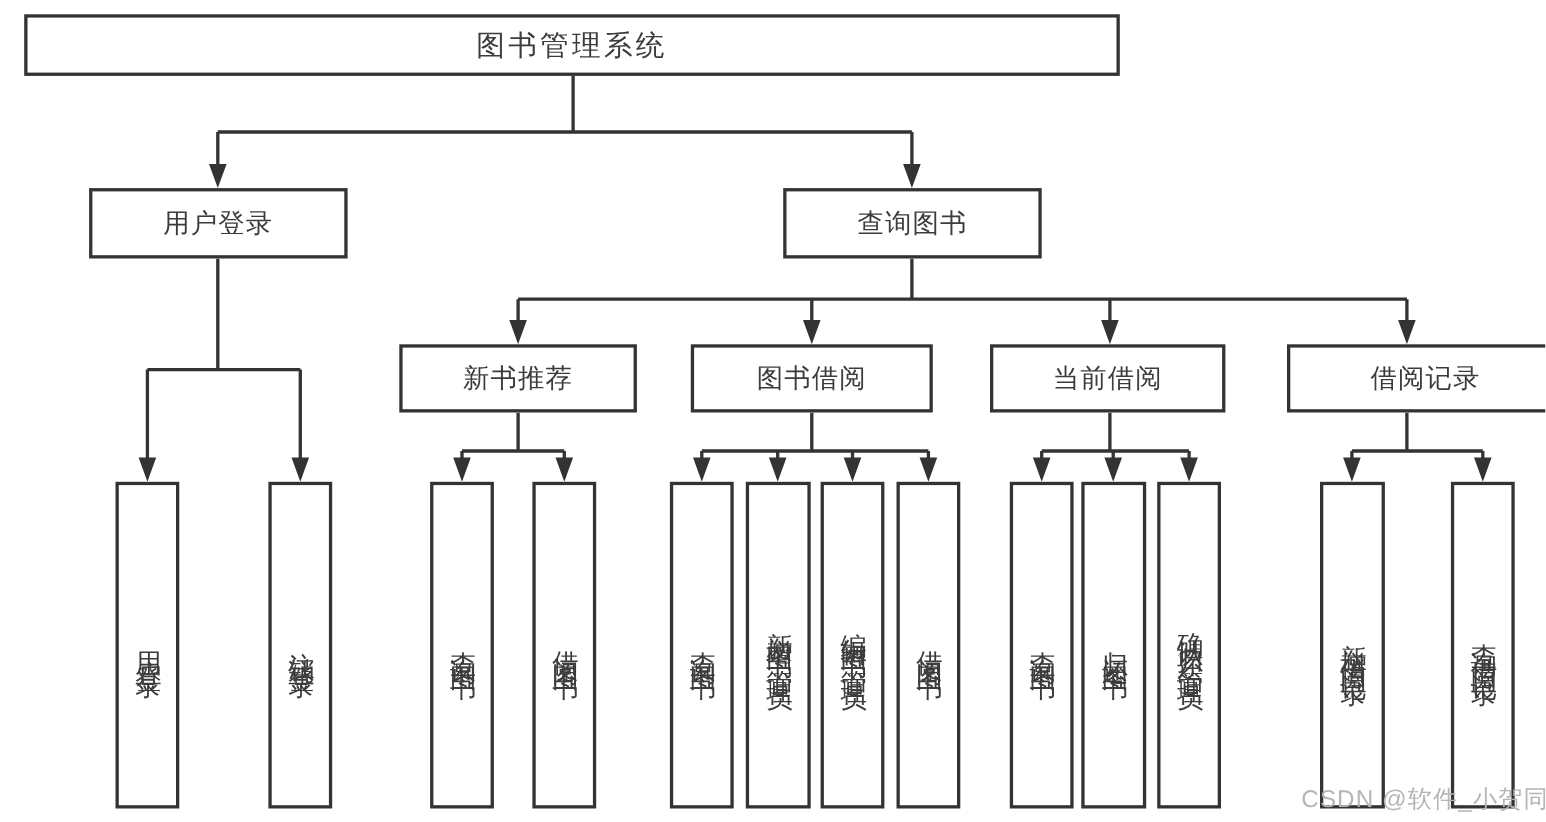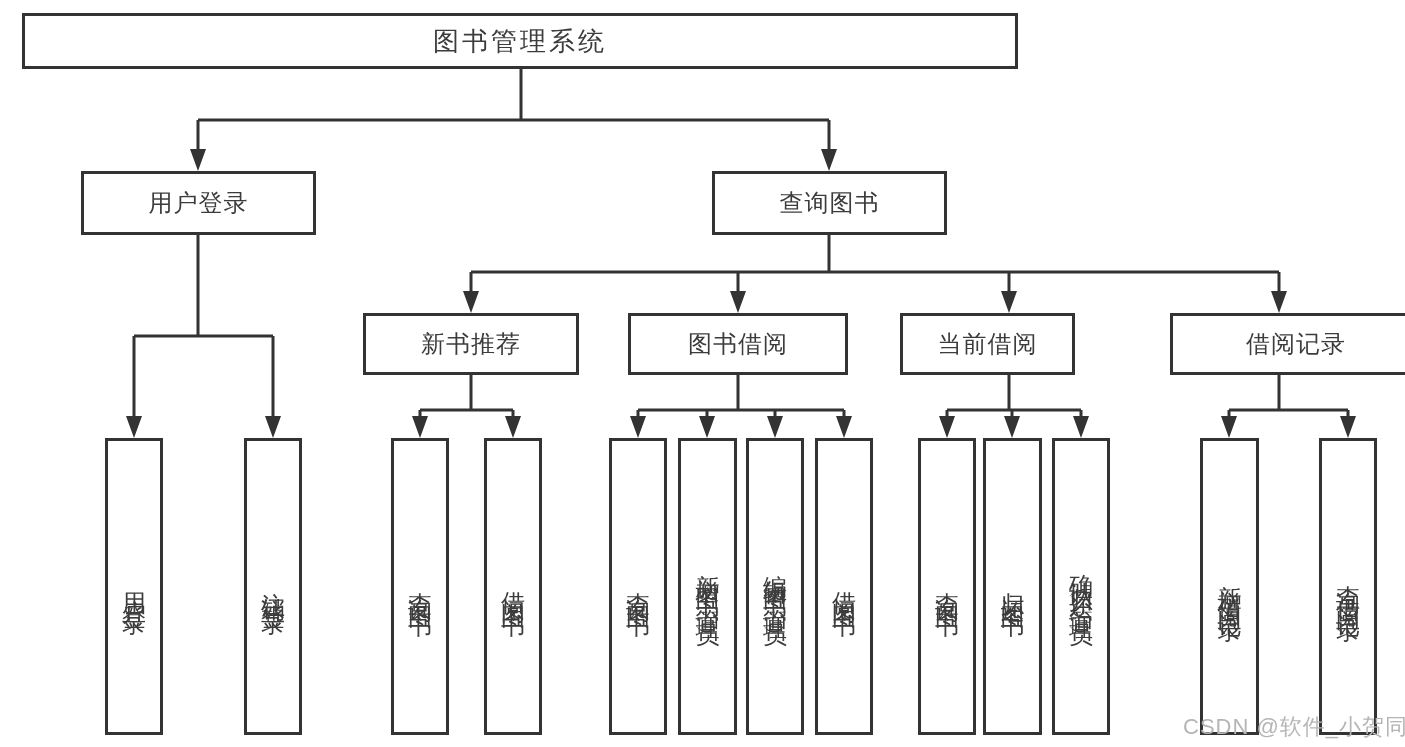--- a/index.html
+++ b/index.html
@@ -84,21 +84,21 @@
       M1221 416 L1237 416 L1229 438 Z M1340 416 L1356 416 L1348 438 Z"></path>
   </svg>
 
   <div class="node h-node root-node" style="left:22px;top:13px;width:996px;height:56px">图书管理系统</div>
 
   <div class="node h-node" style="left:81px;top:171px;width:235px;height:64px">用户登录</div>
   <div class="node h-node" style="left:712px;top:171px;width:235px;height:64px">查询图书</div>
 
   <div class="node h-node" style="left:363px;top:313px;width:216px;height:62px">新书推荐</div>
   <div class="node h-node" style="left:628px;top:313px;width:220px;height:62px">图书借阅</div>
-  <div class="node h-node" style="left:900px;top:313px;width:175px;height:62px">当前借阅</div>
+  <div class="node h-node" style="left:900px;top:313px;width:214px;height:62px">当前借阅</div>
   <div class="node h-node" style="left:1170px;top:313px;width:252px;height:62px">借阅记录</div>
 
   <div class="node v-node" style="left:105px;width:58px">用户登录</div>
   <div class="node v-node" style="left:244px;width:58px">注销登录</div>
 
   <div class="node v-node" style="left:391px;width:58px">查询图书</div>
   <div class="node v-node" style="left:484px;width:58px">借阅图书</div>
 
   <div class="node v-node" style="left:609px;width:58px">查询图书</div>
   <div class="node v-node" style="left:678px;width:59px">新增图书（管理员）</div>

